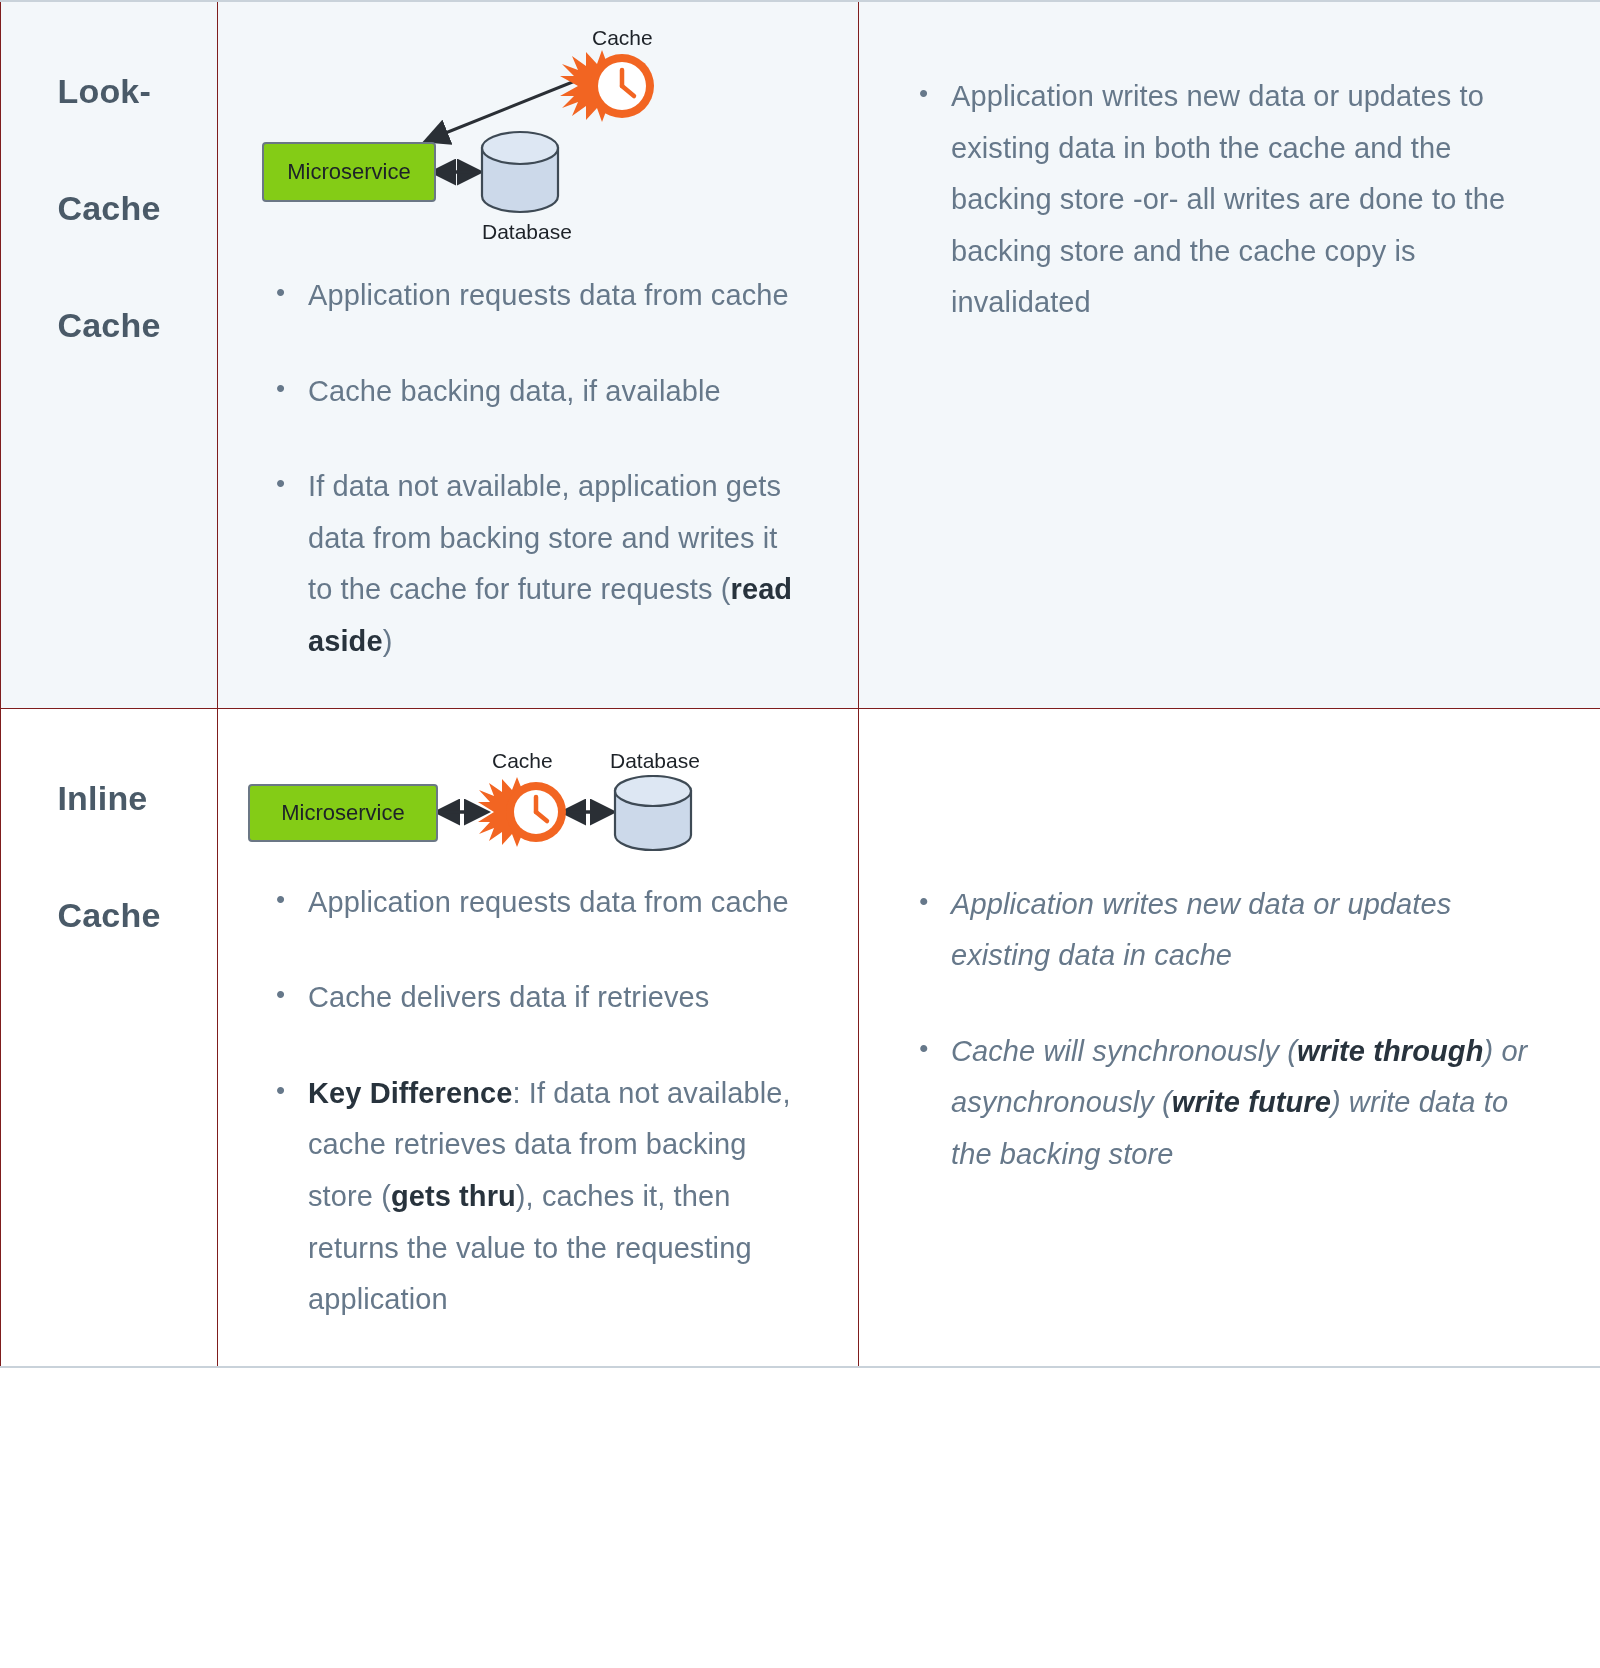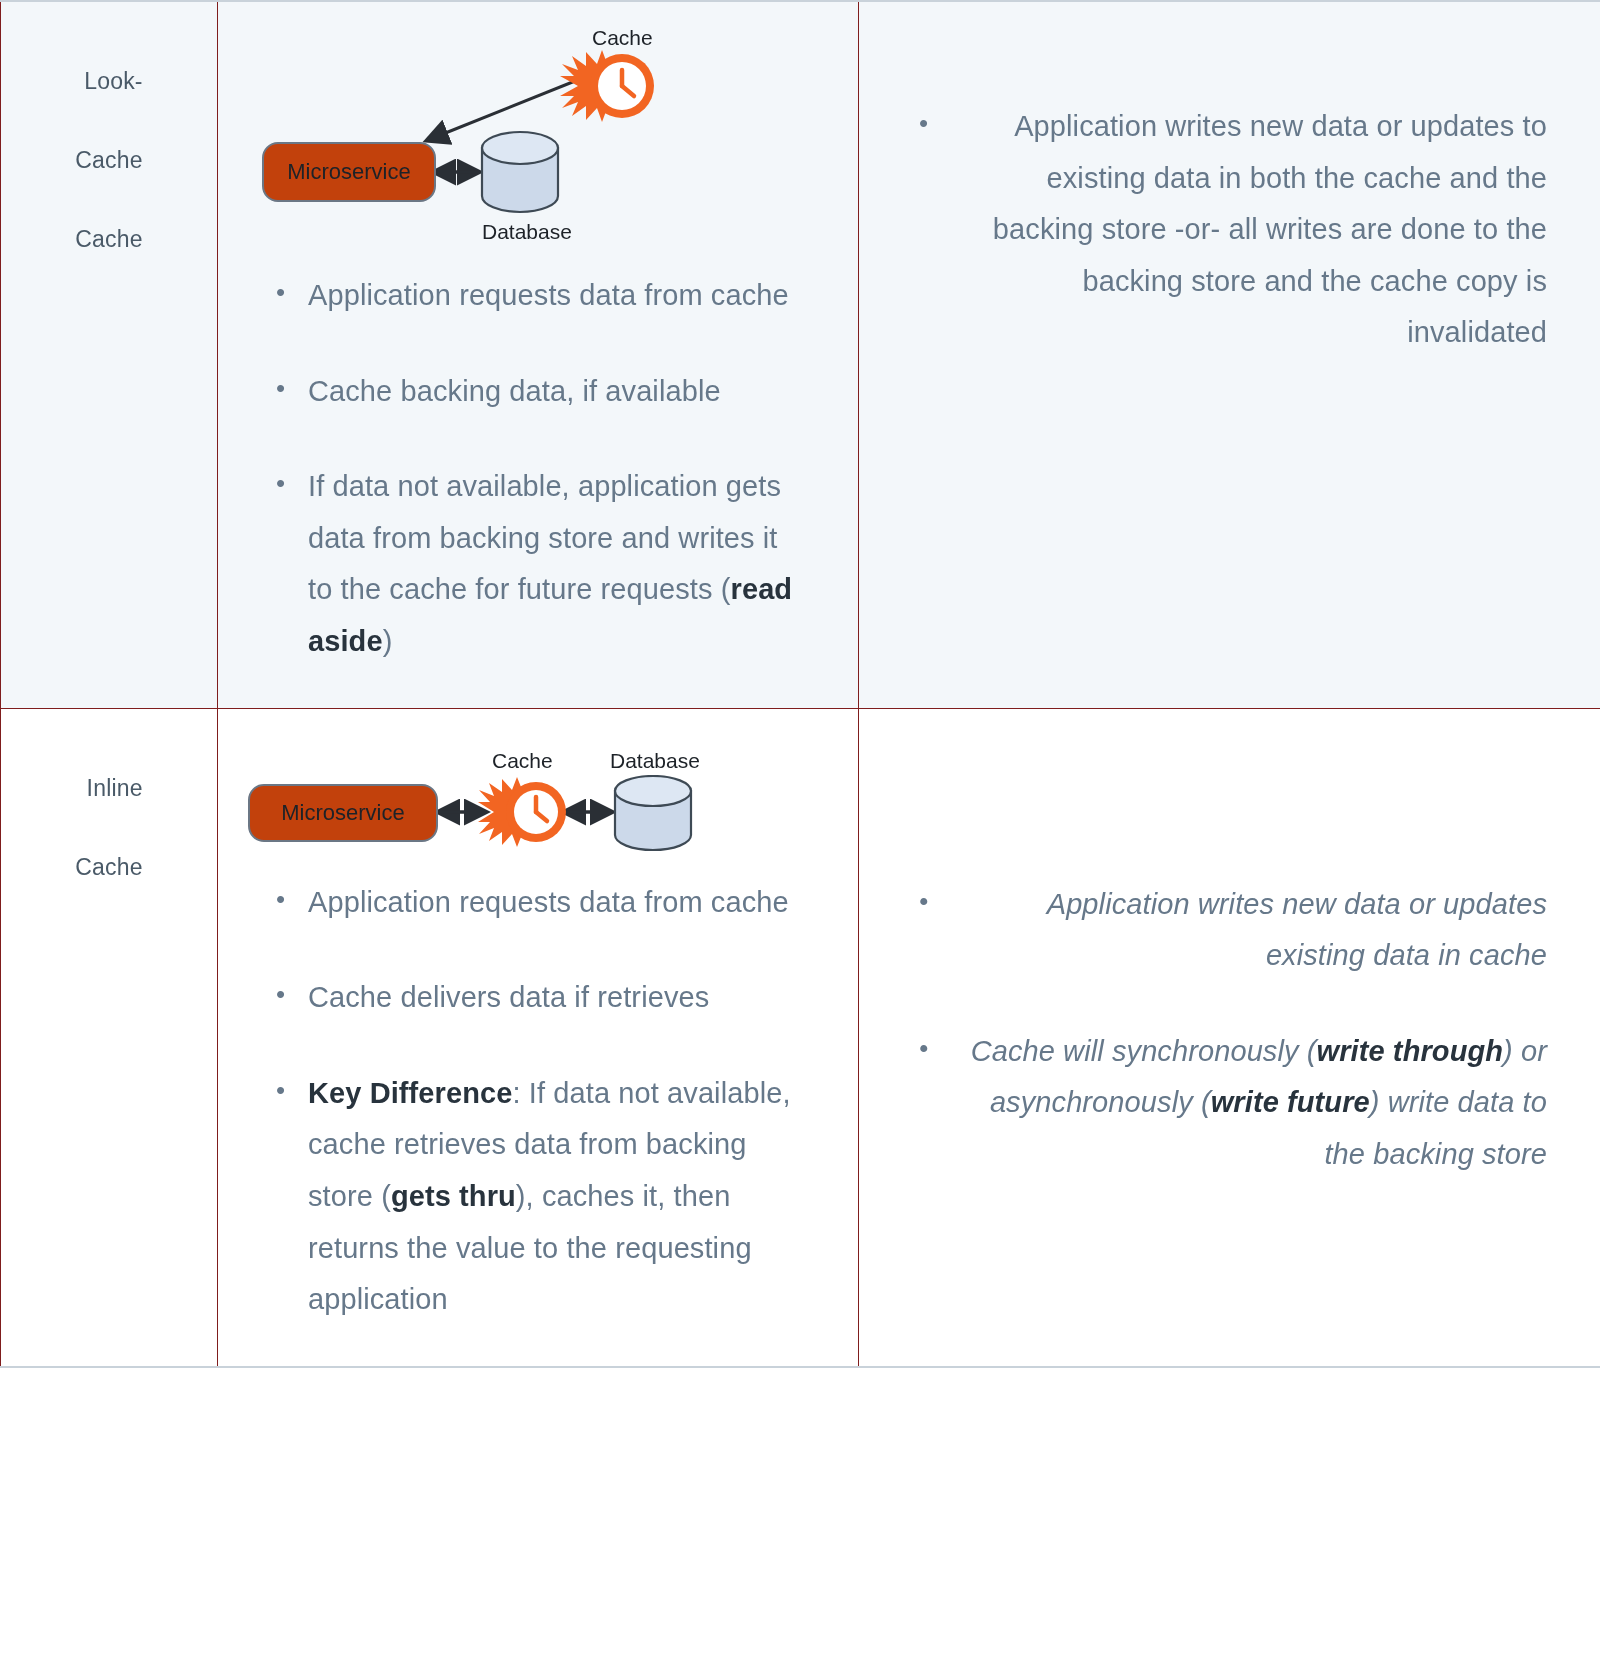--- a/index.html
+++ b/index.html
@@ -46,26 +46,26 @@
   
   .rowlabel {
     display: flex;
     align-items: flex-start;
     justify-content: center;
     padding-top: 60px;
     height: 100%;
   }
   .rowlabel span {
     display: block;
-    font-size: 23px;
+    font-size: 34px;
     line-height: 1.72;
     color: #4a5a68;
-    text-align: right;
+    text-align: left;
     letter-spacing: 0.2px;
-    font-weight: 400;
+    font-weight: 700;
     max-width: 130px;
   }
 
   
   .diagram-cell-inner {
     padding: 18px 22px 40px 22px;
   }
 
   .diagram-wrap {
     position: relative;
@@ -98,38 +98,37 @@
     color: #66788a;
     line-height: 1.78;
   }
   ul.bullets b {
     color: #28333d;
     font-weight: 700;
   }
 
   
   .notes-cell-inner {
-    padding: 99px 44px 40px 22px;
-    text-align: right;
+    padding: 69px 44px 40px 22px;
   }
   .notes-cell-inner.second {
     padding-top: 170px;
     font-style: italic;
   }
   ul.bullets.notes {
     padding-left: 70px;
     padding-right: 10px;
   }
 
   
   .node-box {
     position: absolute;
-    background: #c2410c;
+    background: #84cc16;
     border: 2px solid #6b7785;
-    border-radius: 16px;
+    border-radius: 4px;
     font-size: 22px;
     color: #1d2228;
     display: flex;
     align-items: center;
     justify-content: center;
     font-family: "Liberation Sans", sans-serif;
     box-sizing: border-box;
   }
 
   .cap {

